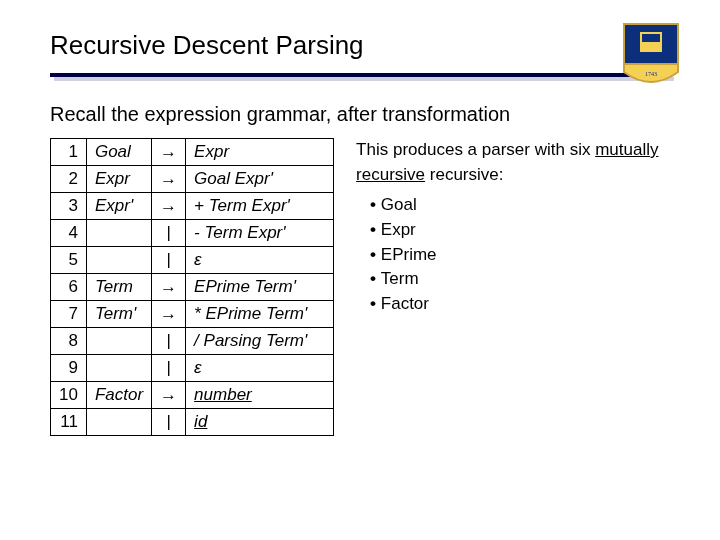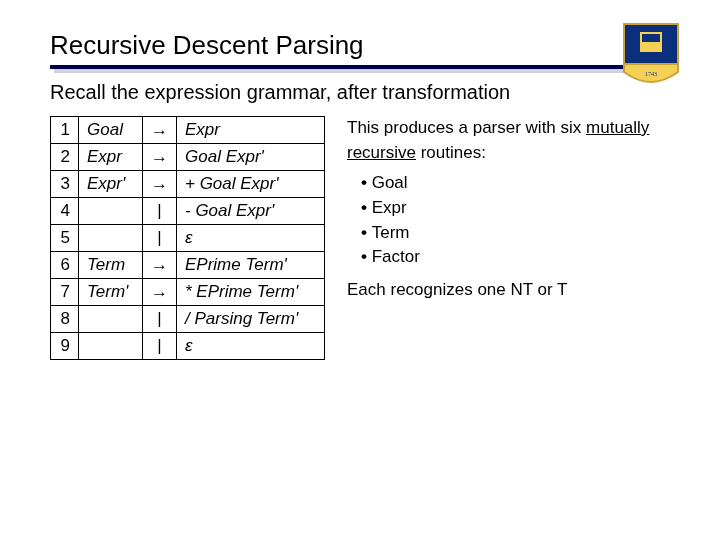--- a/index.html
+++ b/index.html
@@ -11,21 +11,21 @@
     font-family: "Comic Sans MS", "Comic Sans", cursive, sans-serif;
     color: #000;
     position: relative;
     padding: 30px 50px 20px 50px;
   }
   .title-row { position: relative; }
   .title {
     font-size: 26px;
     font-weight: normal;
     margin: 0;
-    padding-bottom: 4px;
+    padding-bottom: 12px;
   }
   .title-underline-dark {
     height: 4px;
     background: #000048;
     width: 100%;
   }
   .title-underline-light {
     height: 4px;
     background: #d0d0e0;
     width: 100%;
@@ -34,21 +34,21 @@
   }
   .logo {
     position: absolute;
     right: -10px;
     top: -8px;
     width: 58px;
     height: 66px;
   }
   .subtitle {
     font-size: 20px;
-    margin: 8px 0 12px 0;
+    margin: 22px 0 12px 0;
   }
   .content {
     display: flex;
     gap: 22px;
   }
   .grammar-table {
     border-collapse: collapse;
     font-size: 17px;
   }
   .grammar-table td {
@@ -112,27 +112,27 @@
         <tr>
           <td class="num">2</td>
           <td class="lhs">Expr</td>
           <td class="op">→</td>
           <td class="rhs">Goal Expr'</td>
         </tr>
         <tr>
           <td class="num">3</td>
           <td class="lhs">Expr'</td>
           <td class="op">→</td>
-          <td class="rhs">+ Goal Expr'</td>
+          <td class="rhs">+ Term Expr'</td>
         </tr>
         <tr>
           <td class="num">4</td>
           <td class="lhs"></td>
           <td class="op">|</td>
-          <td class="rhs">- Goal Expr'</td>
+          <td class="rhs">- Term Expr'</td>
         </tr>
         <tr>
           <td class="num">5</td>
           <td class="lhs"></td>
           <td class="op">|</td>
           <td class="rhs">ε</td>
         </tr>
         <tr>
           <td class="num">6</td>
           <td class="lhs">Term</td>
@@ -150,29 +150,41 @@
           <td class="lhs"></td>
           <td class="op">|</td>
           <td class="rhs">/ Parsing Term'</td>
         </tr>
         <tr>
           <td class="num">9</td>
           <td class="lhs"></td>
           <td class="op">|</td>
           <td class="rhs">ε</td>
         </tr>
+        <tr>
+          <td class="num">10</td>
+          <td class="lhs">Factor</td>
+          <td class="op">→</td>
+          <td class="rhs"><span class="under">number</span></td>
+        </tr>
+        <tr>
+          <td class="num">11</td>
+          <td class="lhs"></td>
+          <td class="op">|</td>
+          <td class="rhs"><span class="under">id</span></td>
+        </tr>
       </tbody>
   </table>
 
   <div class="notes">
     <p>
-      <span>This produces a parser with six </span><span class="under">mutually recursive</span><span> routines:</span>
+      <span>This produces a parser with six </span><span class="under">mutually recursive</span><span> recursive:</span>
     </p>
     <ul id="routines-list">
         <li>Goal</li>
         <li>Expr</li>
+        <li>EPrime</li>
         <li>Term</li>
         <li>Factor</li>
       </ul>
-    <p>Each recognizes one NT or T</p>
   </div>
 
 </div>
 
 </body></html>

